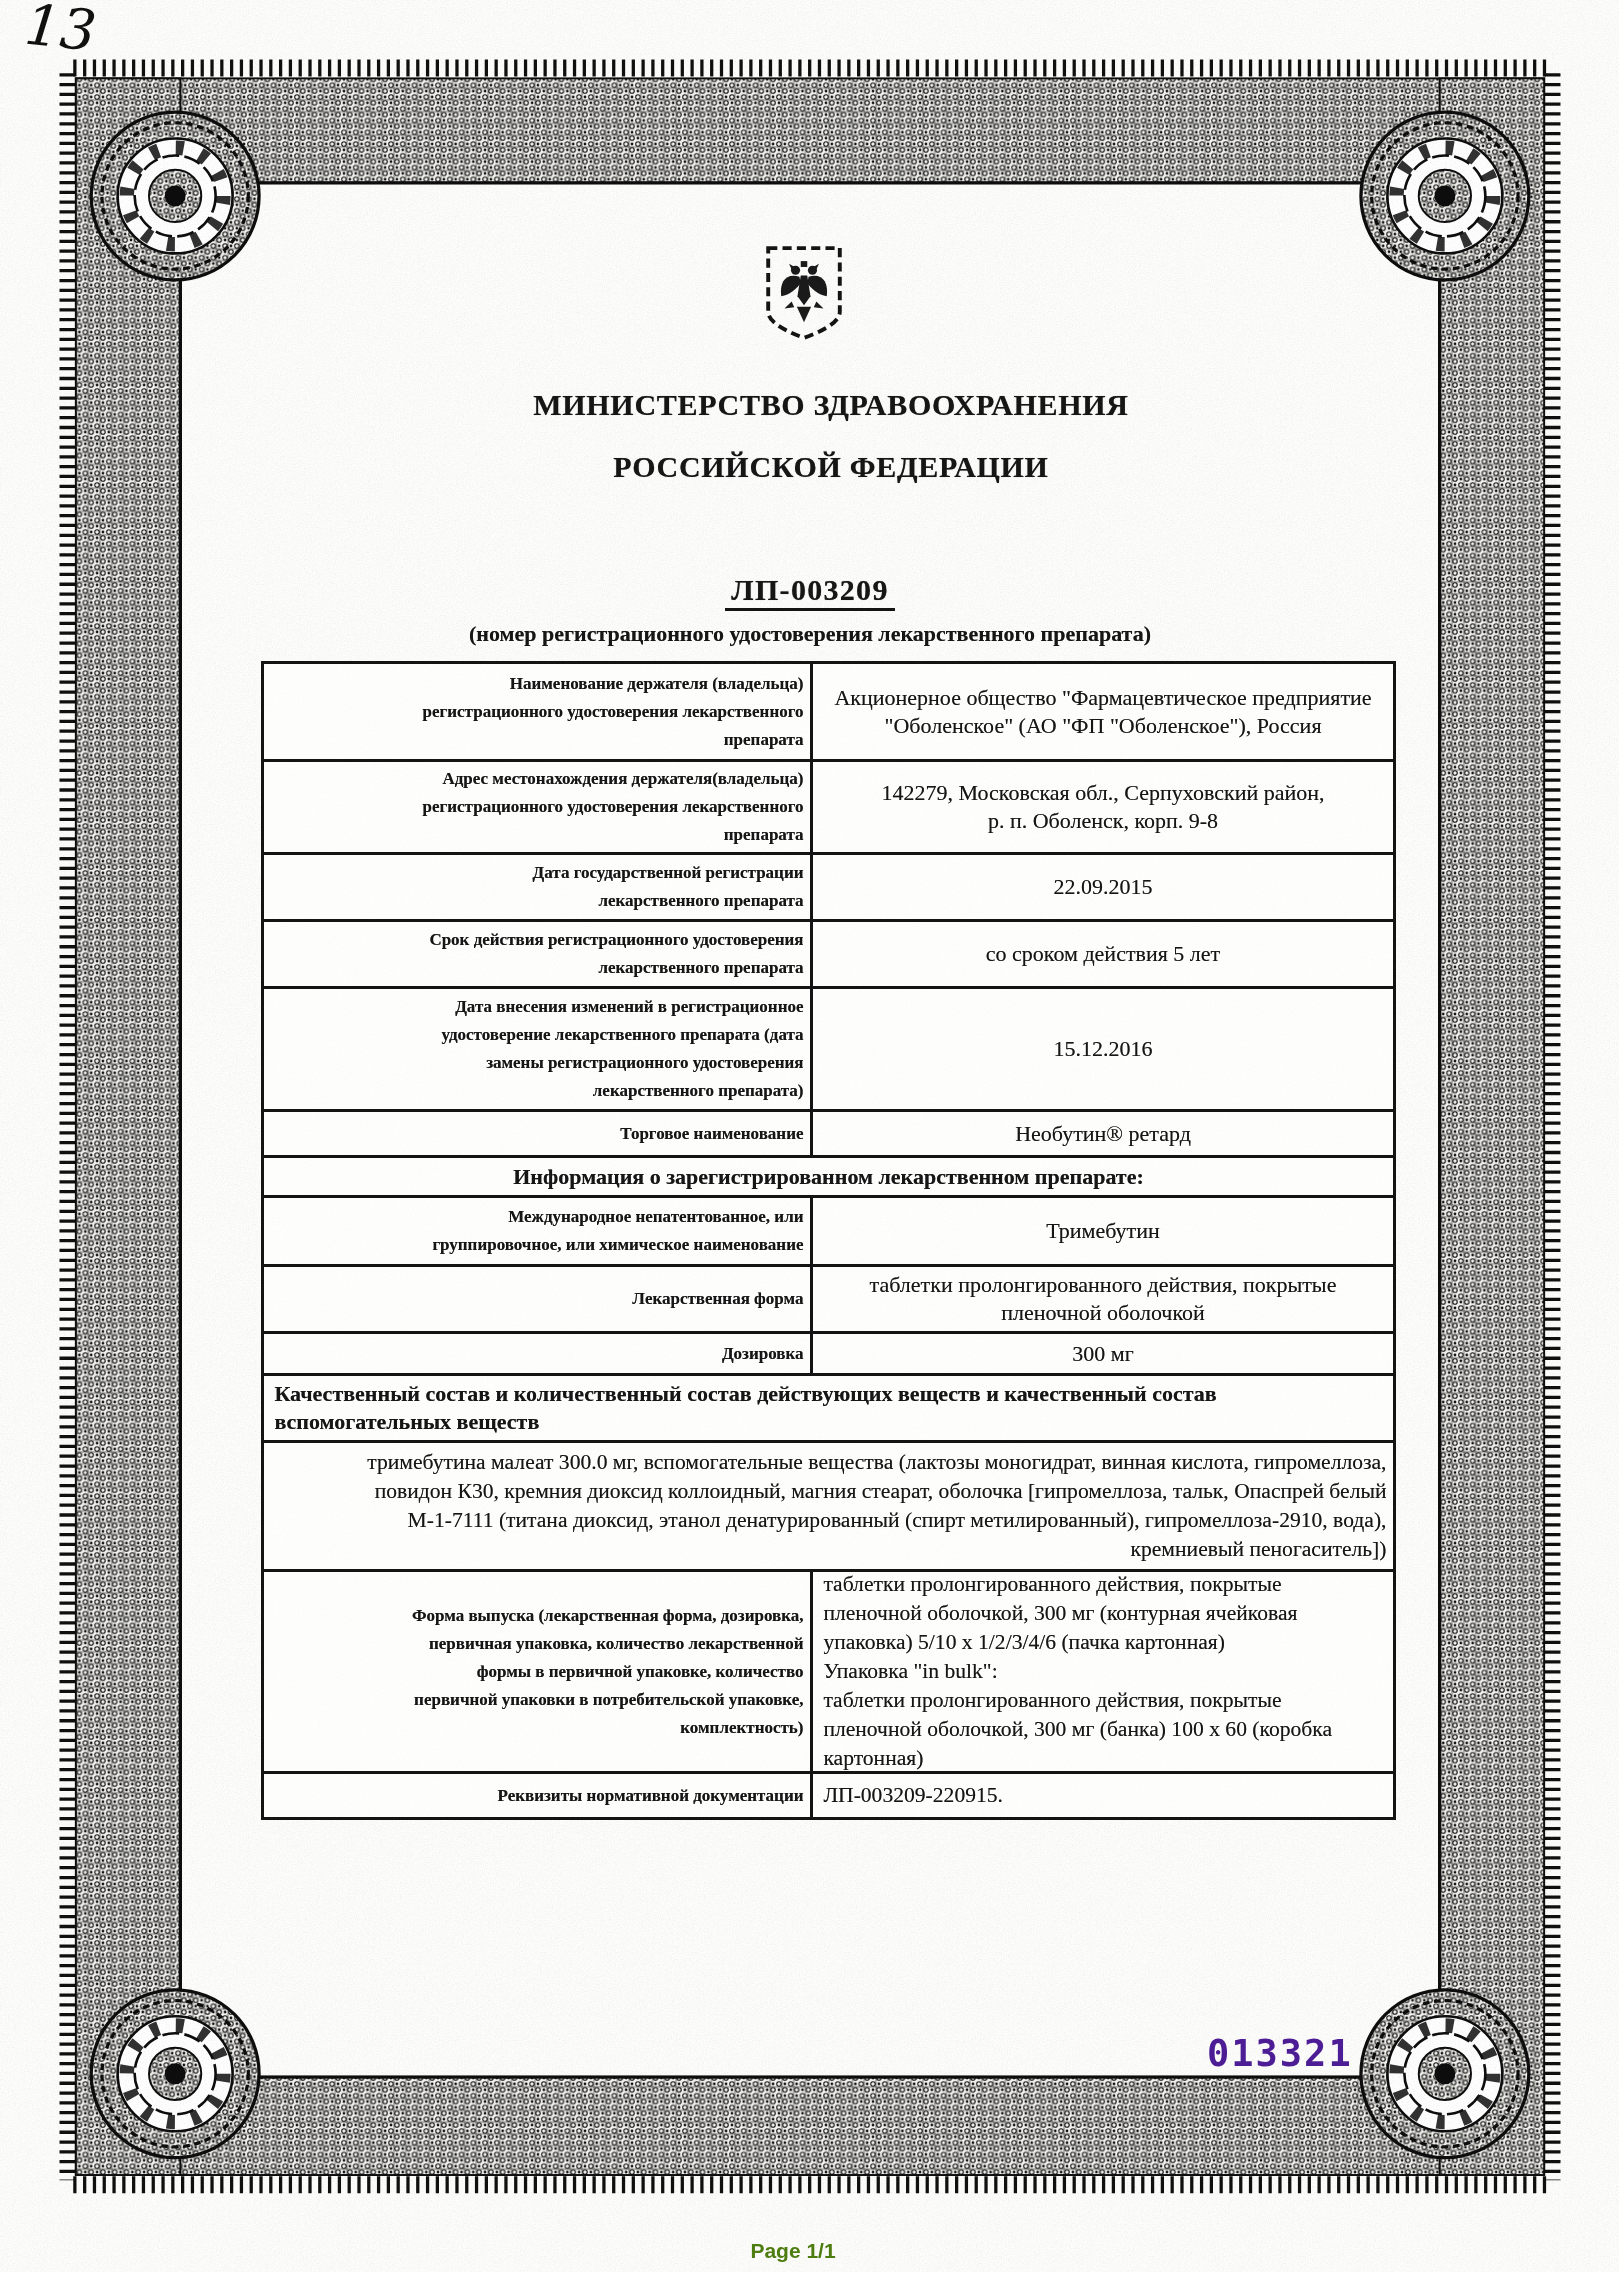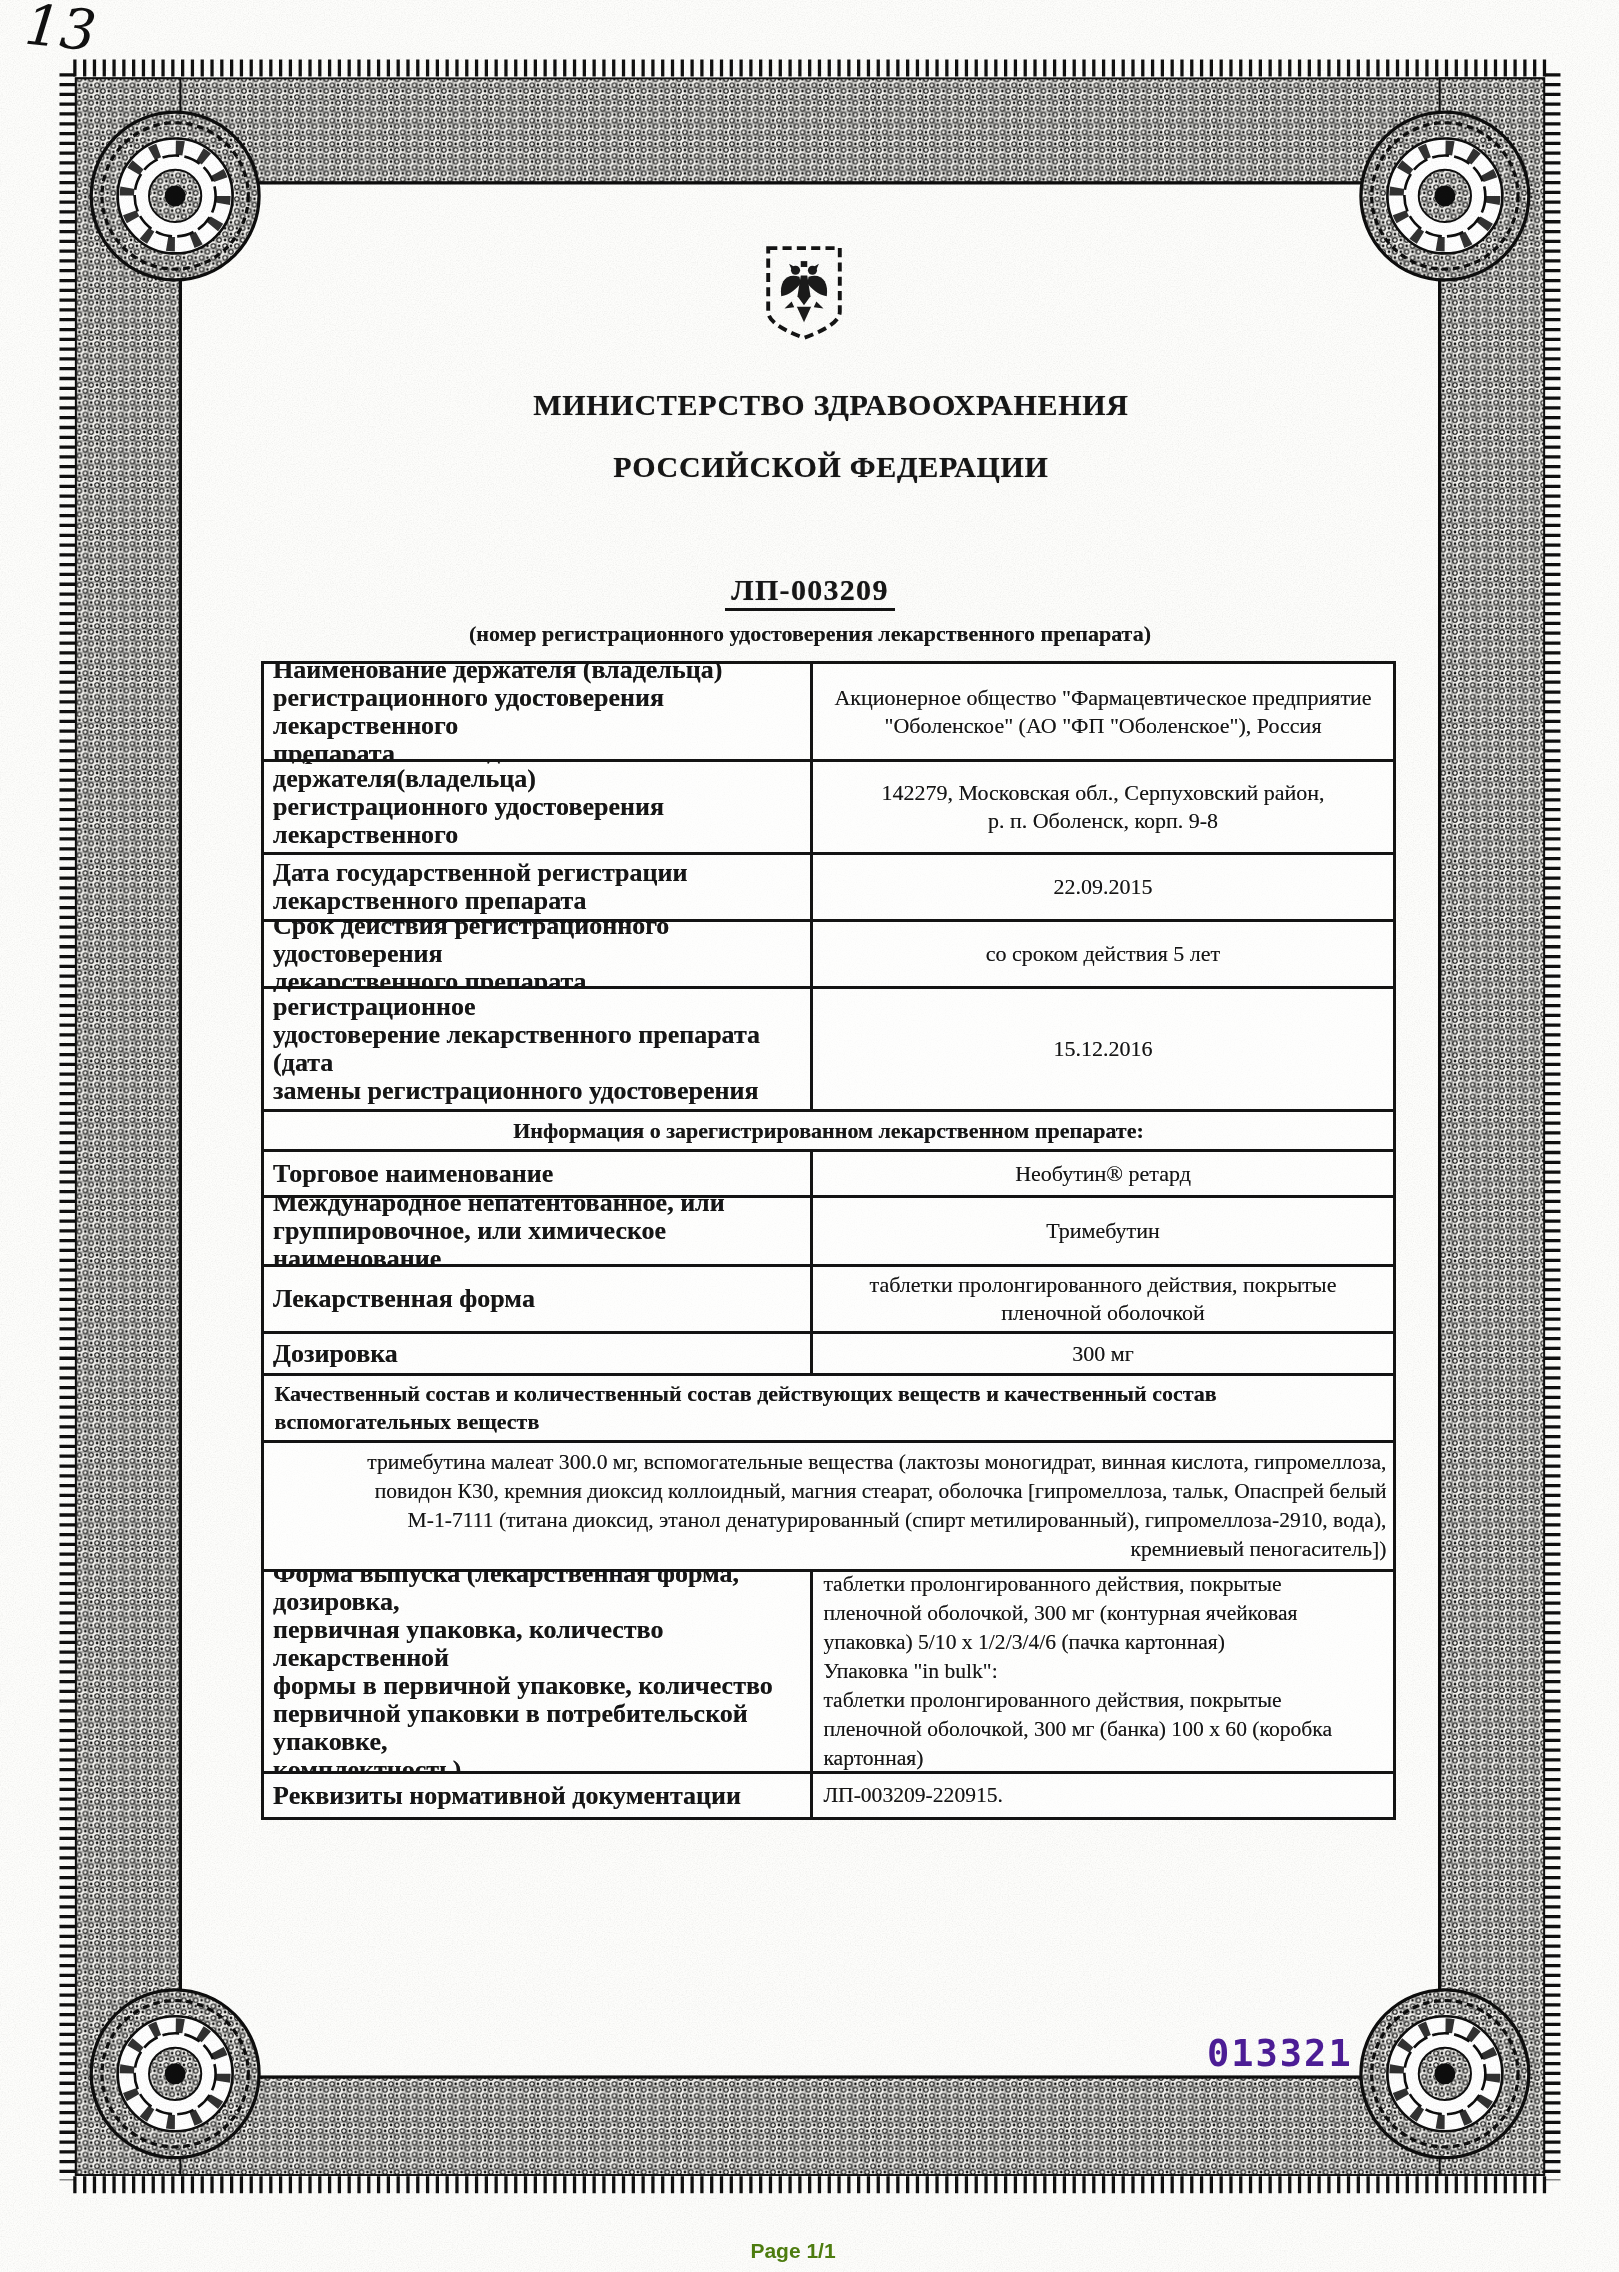--- a/index.html
+++ b/index.html
@@ -23,22 +23,22 @@
                    text-shadow:0 0 0.7px rgba(0,0,0,.6);}
   .reg-caption{left:183px;top:621px;width:1254px;text-align:center;font-size:22px;
                font-weight:bold;text-shadow:0 0 0.3px rgba(0,0,0,.5);}
   
   .rtable{left:261px;top:661px;width:1135px;border:3.9px solid #141414;box-sizing:border-box;
           background:rgba(255,255,255,.6);}
   .trow{display:flex;box-sizing:border-box;overflow:hidden;}
   .trow + .trow{border-top:3.3px solid #141414;}
   .cl{flex:0 0 549px;border-right:3.3px solid #141414;box-sizing:border-box;
       display:flex;flex-direction:column;justify-content:center;
-      padding:3.9px 6.5px 3.9px 9.1px;font-weight:bold;font-size:26px;line-height:28px;
-      white-space:pre-line;text-shadow:0 0 0.4px rgba(0,0,0,.55);}
+      padding:3.9px 6.5px 3.9px 9.1px;font-weight:bold;font-size:17px;line-height:28px;
+      white-space:pre-line;text-shadow:0 0 0.4px rgba(0,0,0,.55);text-align:right;}
   .cv{flex:1 1 auto;display:flex;align-items:center;justify-content:center;text-align:center;
       padding:3.9px 6.5px;font-size:22px;line-height:28px;white-space:pre-line;box-sizing:border-box;
       text-shadow:0 0 0.4px rgba(0,0,0,.5);}
   .vleft .cv{justify-content:flex-start;text-align:left;padding-left:10.4px;font-size:21.6px;line-height:29px;}
   .sec{align-items:center;font-weight:bold;font-size:22px;line-height:28px;
        text-shadow:0 0 0.4px rgba(0,0,0,.55);}
   .sec .sectext{width:100%;white-space:pre-line;box-sizing:border-box;}
   .sec.center .sectext{text-align:center;}
   .sec.left .sectext{text-align:left;padding:0 9.1px 0 10.4px;}
   .para{align-items:center;font-size:21.6px;line-height:29px;}
@@ -166,27 +166,27 @@
     </div>
 
     <div class="trow lv" style="height:123px">
       <div class="cl">Дата внесения изменений в регистрационное
 удостоверение лекарственного препарата (дата
 замены регистрационного удостоверения
 лекарственного препарата)</div>
       <div class="cv">15.12.2016</div>
     </div>
 
-    <div class="trow sec center" style="height:40px">
-      <div class="sectext">Информация о зарегистрированном лекарственном препарате:</div>
-    </div>
-
     <div class="trow lv" style="height:46px">
       <div class="cl">Торговое наименование</div>
       <div class="cv">Необутин® ретард</div>
+    </div>
+
+    <div class="trow sec center" style="height:40px">
+      <div class="sectext">Информация о зарегистрированном лекарственном препарате:</div>
     </div>
 
     <div class="trow lv" style="height:69px">
       <div class="cl">Международное непатентованное, или
 группировочное, или химическое наименование</div>
       <div class="cv">Тримебутин</div>
     </div>
 
     <div class="trow lv" style="height:67px">
       <div class="cl">Лекарственная форма</div>

